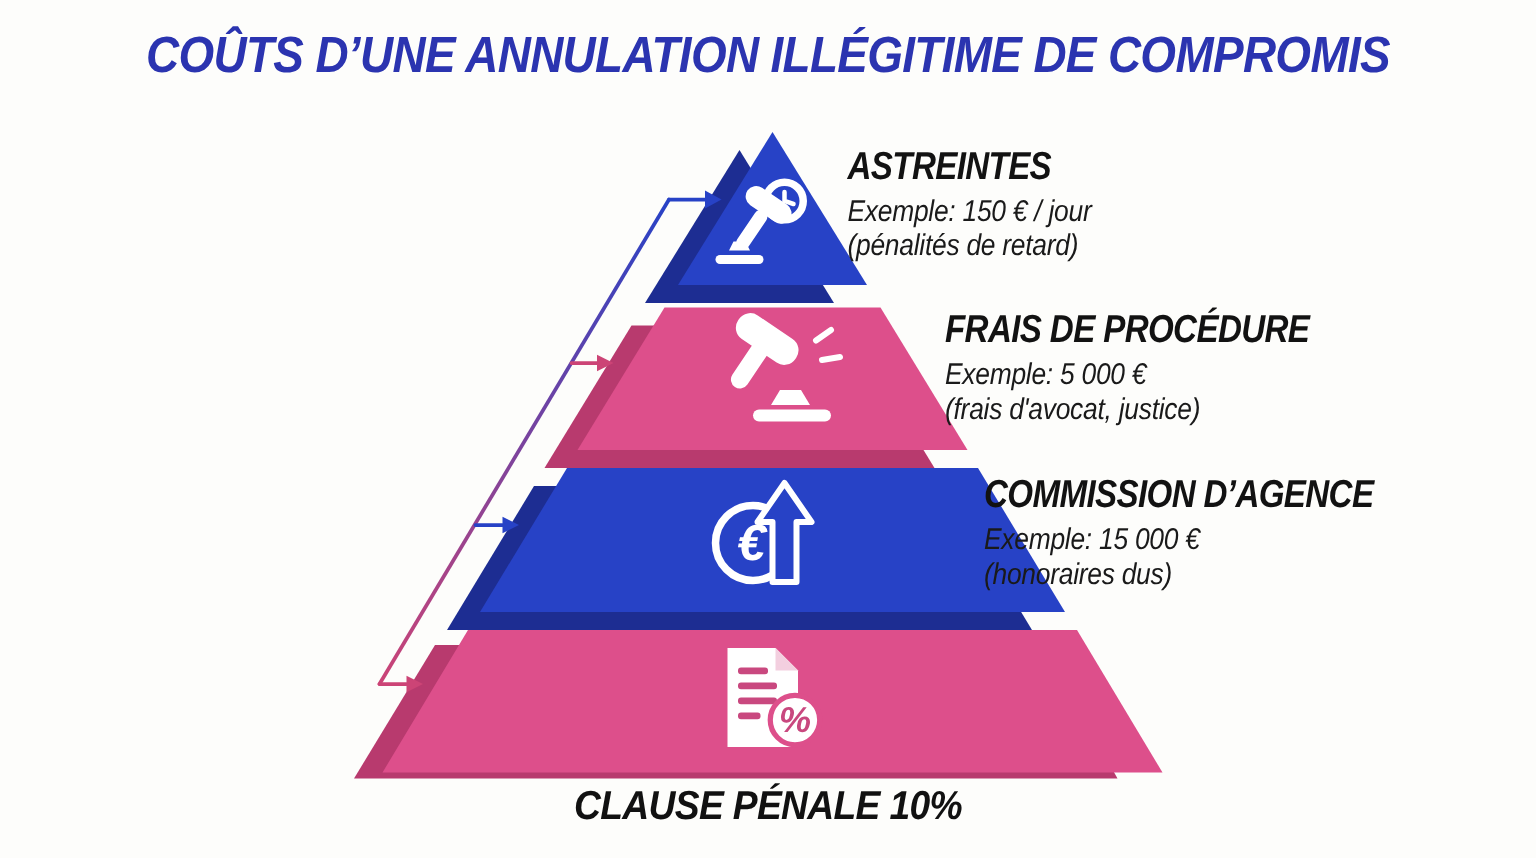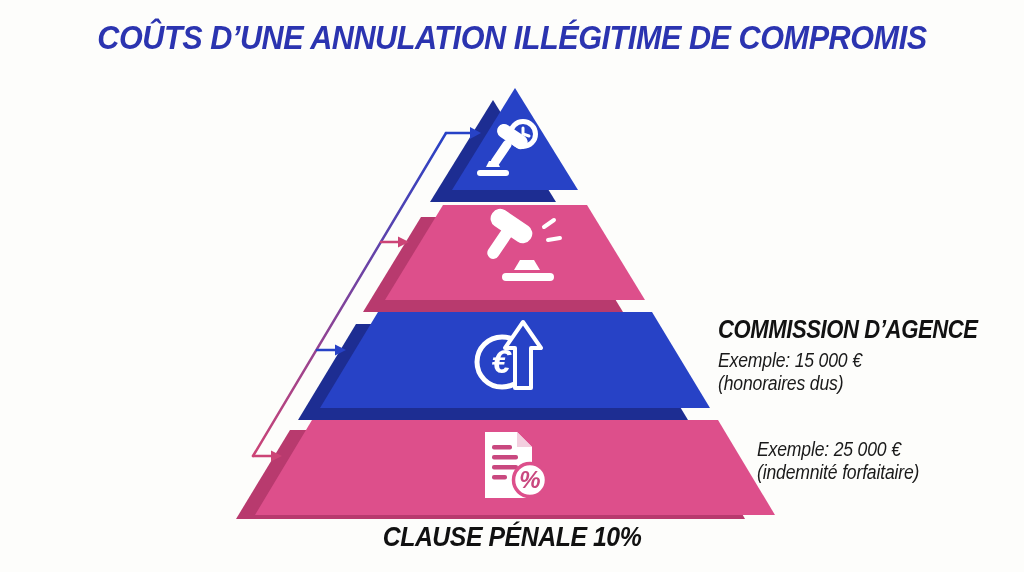--- a/index.html
+++ b/index.html
@@ -113,28 +113,34 @@
         <rect x="-16" y="-20" width="20" height="4.5" rx="2"></rect>
         <rect x="-16" y="-10" width="26" height="4.5" rx="2"></rect>
         <rect x="-16" y="0" width="26" height="4.5" rx="2"></rect>
         <rect x="-16" y="10" width="15" height="4.5" rx="2"></rect>
       </g>
       <circle cx="22" cy="15" r="16.5" fill="#ffffff" stroke-width="3.5" stroke="#dd4f8b"></circle>
       <text x="22" y="23" text-anchor="middle" font-size="24" font-weight="bold" fill="#c9487f">%</text>
     </g>
   </svg>
 
+  <div class="lvl-text" style="left:565px;top:95px">
+    <div class="lvl-heading">ASTREINTES</div>
+    <div class="lvl-line">Exemple: 150 € / jour</div>
+    <div class="lvl-line">(pénalités de retard)</div>
+  </div>
 
+  <div class="lvl-text" style="left:630px;top:204px">
+    <div class="lvl-heading">FRAIS DE PROCÉDURE</div>
+    <div class="lvl-line">Exemple: 5 000 €</div>
+    <div class="lvl-line">(frais d'avocat, justice)</div>
+  </div>
 
-  <div class="lvl-text" style="left:718px;top:314px">
+  <div class="lvl-text" style="left:656px;top:314px">
     <div class="lvl-heading">COMMISSION D’AGENCE</div>
     <div class="lvl-line">Exemple: 15 000 €</div>
     <div class="lvl-line">(honoraires dus)</div>
   </div>
 
-  <div class="lvl-text" style="left:757px;top:438px">
-    <div class="lvl-line">Exemple: 25 000 €</div>
-    <div class="lvl-line">(indemnité forfaitaire)</div>
-  </div>
 
   <div class="base-label">CLAUSE PÉNALE 10%</div>
 
 </div>
 
 </body></html>

